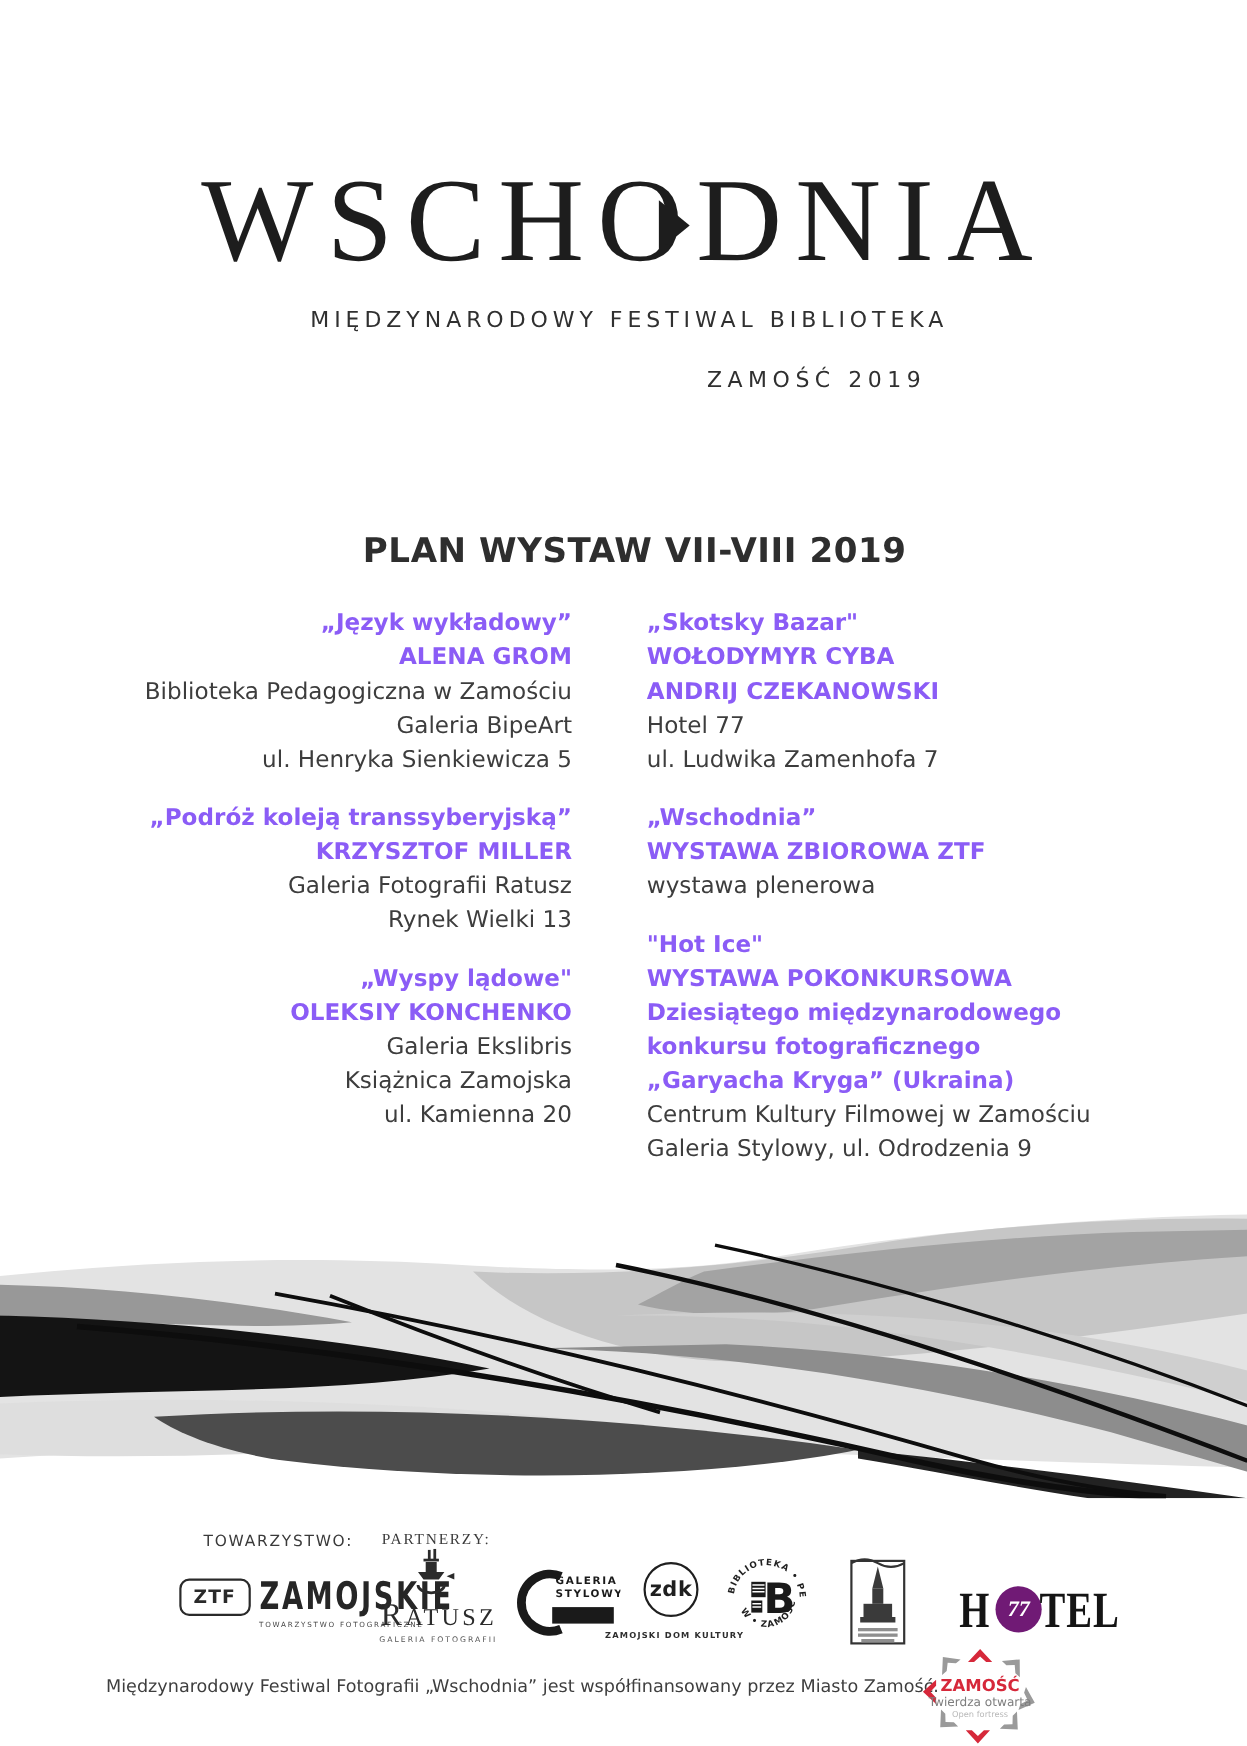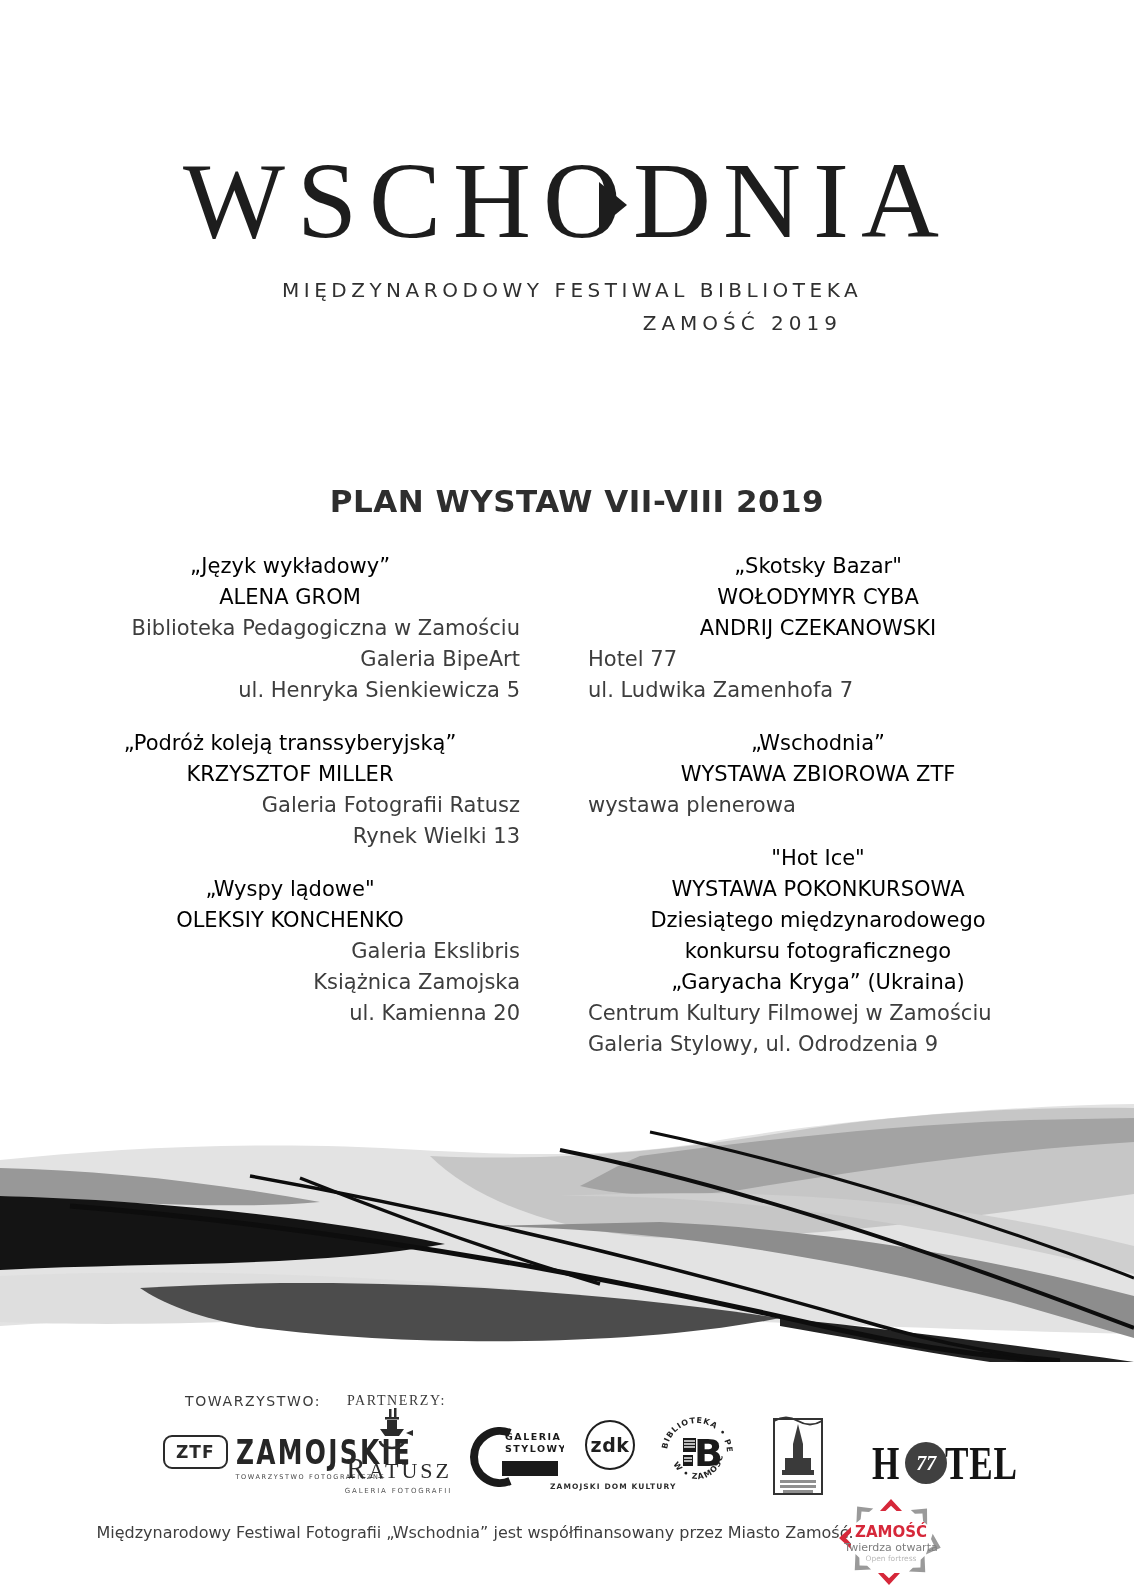--- a/index.html
+++ b/index.html
@@ -14,31 +14,31 @@
     font-size:108px;letter-spacing:12px;color:#1d1d1d;line-height:1.1;white-space:nowrap;
   }
   .logo .dwrap{position:relative;display:inline-block;}
   .logo .dwrap::before{
     content:"";position:absolute;left:-34px;top:53%;transform:translateY(-50%);
     width:0;height:0;border-top:23px solid transparent;border-bottom:23px solid transparent;
     border-left:28px solid #1d1d1d;
   }
   .subwrap{position:absolute;top:278px;left:282px;width:560px;}
   .subtitle{font-size:20px;letter-spacing:4.5px;color:#303030;white-space:nowrap;}
-  .edition{font-size:20px;letter-spacing:5px;color:#303030;text-align:right;margin-top:9px;}
+  .edition{font-size:20px;letter-spacing:5px;color:#303030;text-align:right;margin-top:31px;}
   
   .plan-title{
     position:absolute;top:483px;left:0;width:1134px;text-align:center;
     font-size:31px;font-weight:700;letter-spacing:0.5px;color:#2e2e2e;margin-left:10px;
   }
   .col{position:absolute;top:551px;font-size:21px;line-height:31px;color:#3d3d3d;}
   .col-left{left:60px;width:460px;text-align:right;}
   .col-right{left:588px;width:460px;text-align:left;}
   .entry{margin-bottom:22px;}
-  .xb{font-weight:400;color:#000000;text-align:center;}
+  .xb{font-weight:700;color:#8b5cf6;}
   .xn{font-weight:400;}
   
   .wave{position:absolute;top:1098px;left:0;width:1134px;height:264px;}
   
   .flabel{position:absolute;font-size:14px;letter-spacing:1.6px;color:#3a3a3a;}
   .lab-org{top:1393px;left:185px;}
   .lab-par{top:1393px;left:347px;font-family:Liberation Serif, serif;}
   .logoitem{position:absolute;color:#222;}
   
   .ztf{display:flex;align-items:flex-start;gap:8px;}
@@ -61,21 +61,21 @@
   .zdk-circle{
     width:46px;height:46px;border:2.5px solid #1f1f1f;border-radius:50%;
     margin:0 auto;display:flex;align-items:center;justify-content:center;
     font-size:19px;font-weight:700;color:#1f1f1f;letter-spacing:0.5px;
   }
   .zdk-sub{font-size:7.5px;letter-spacing:1.1px;color:#2e2e2e;margin-top:12px;white-space:nowrap;font-weight:700;}
   
   .hotel{display:flex;align-items:center;font-family:"Liberation Serif",serif;color:#141414;}
   .hotel-letters{font-size:44px;font-weight:700;letter-spacing:1px;transform:scale(0.8,1.05);transform-origin:left center;}
   .hotel-circle{
-    width:42px;height:42px;background:#404040;border-radius:50%;
+    width:42px;height:42px;background:#701a75;border-radius:50%;
     display:flex;align-items:center;justify-content:center;margin:10px -2px;
     color:#fff;font-style:italic;font-weight:700;font-size:20px;flex:0 0 auto;
   }
   
   .funding{
     position:absolute;top:1523px;left:95px;width:760px;text-align:center;
     font-size:16px;color:#3e3e3e;white-space:nowrap;
   }
   svg text{font-family:"DejaVu Sans","Liberation Sans",sans-serif;}
 </style>

